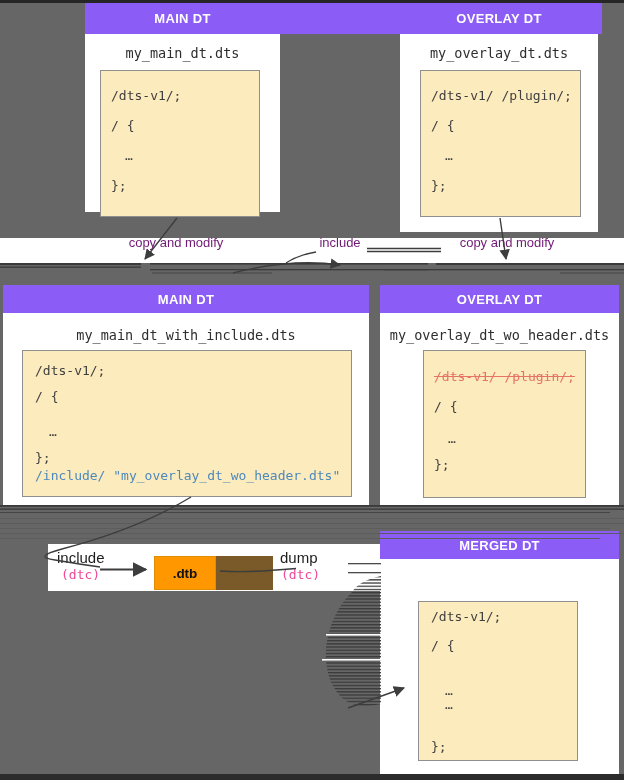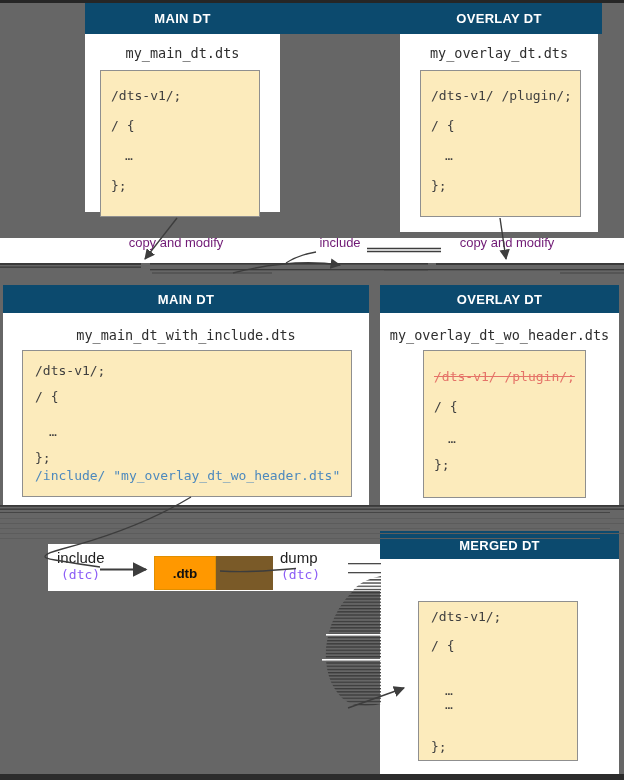--- a/index.html
+++ b/index.html
@@ -1,20 +1,20 @@
 <!DOCTYPE html>
 <html><head>
 <meta charset="utf-8">
 <style>
   html,body{margin:0;padding:0;background:#666;}
   .stage{position:relative;width:624px;height:780px;background:#666666;overflow:hidden;
          font-family:"Liberation Sans",sans-serif;}
   .abs{position:absolute;}
   .strip-dark{background:#262626;}
-  .hdr{background:#0c4a6e;}
+  .hdr{background:#8b5cf6;}
   .hdr span{position:absolute;top:0;bottom:0;display:flex;align-items:center;justify-content:center;
             color:#fff;font-size:13px;font-weight:bold;letter-spacing:.3px;}
   .body{background:#ffffff;}
   .ftitle{position:absolute;left:0;right:0;text-align:center;
           font-family:"DejaVu Sans Mono",monospace;font-size:13.5px;color:#2e2e2e;}
   .codebox{position:absolute;background:#fcebbc;border:1px solid #8f8f8f;box-sizing:border-box;
            font-family:"DejaVu Sans Mono",monospace;font-size:13px;color:#3f3f3f;}
   .cl{height:16px;line-height:16px;white-space:pre;}
   .ind{padding-left:14px;}
   .inc{color:#4d89bd;}
@@ -33,21 +33,21 @@
   .r2r .cl.l3{margin-top:16px;} .r2r .cl.l4{margin-top:10px;}
   
   .mg .cl{margin-left:12px;}
   .mg .cl.l1{margin-top:7px;} .mg .cl.l2{margin-top:13px;} .mg .cl.l3{margin-top:29px;}
   .mg .cl.l4{margin-top:-2px;} .mg .cl.l5{margin-top:26px;}
   .band{background:#ffffff;}
   .flowlbl{position:absolute;top:0;bottom:16px;display:flex;align-items:center;justify-content:center;
            font-size:13px;color:#701a75;}
   .pstrip{background:#ffffff;}
   .plabel{position:absolute;font-size:15px;color:#1d1d1d;}
-  .ptool{position:absolute;font-family:"DejaVu Sans Mono",monospace;font-size:13px;color:#8b5cf6;text-align:center;}
+  .ptool{position:absolute;font-family:"DejaVu Sans Mono",monospace;font-size:13px;color:#ec4899;text-align:center;}
   .dtb{background:#ff9800;border:1px solid #e18f00;box-sizing:border-box;
        display:flex;align-items:center;justify-content:center;font-size:13.5px;color:#111;font-weight:bold;}
   .brown{background:#7a5a28;}
   svg.overlay{position:absolute;left:0;top:0;pointer-events:none;}
 </style>
 </head>
 <body>
 
 <div class="stage">
 

